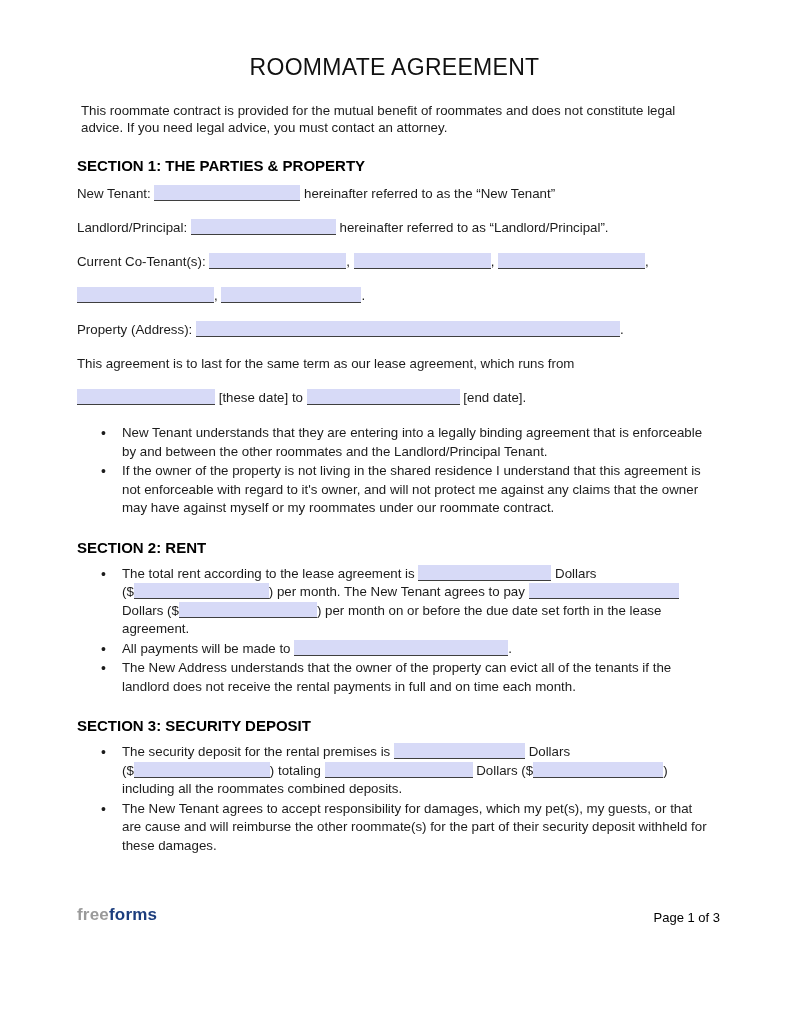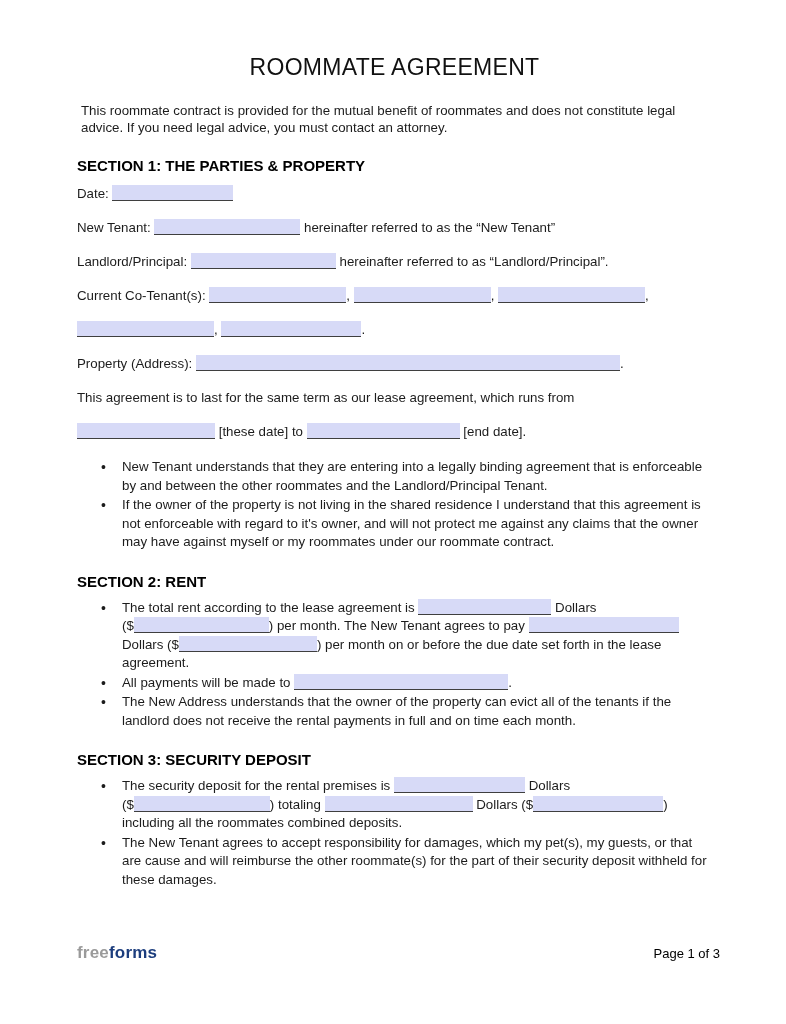--- a/index.html
+++ b/index.html
@@ -62,24 +62,24 @@
     content: "\2022";
     position: absolute;
     left: -21px;
     top: 0;
     font-size: 14px;
   }
   .footer {
     position: absolute;
     left: 77px;
     right: 66px;
-    top: 943px;
+    top: 905px;
     display: flex;
     justify-content: space-between;
-    align-items: center;
+    align-items: flex-end;
   }
   .logo {
     font-size: 17px;
     font-weight: bold;
     letter-spacing: 0.2px;
   }
   .logo .logo-free { color: #9a9a9a; }
   .logo .logo-forms { color: #1c3d7d; }
   .page-number {
     font-size: 13px;
@@ -87,21 +87,20 @@
   }
 </style>
 </head>
 <body>
 
 <div class="page">
   <h1 class="doc-title">ROOMMATE AGREEMENT</h1>
   <p class="intro">This roommate contract is provided for the mutual benefit of roommates and does not constitute legal advice. If you need legal advice, you must contact an attorney.</p>
   <div id="doc-blocks">
       <h2 class="sec">SECTION 1: THE PARTIES &amp; PROPERTY</h2>
-      <p class="fieldline"><span>Date: </span><span class="blank" style="width: 121px;"></span></p>
       <p class="fieldline"><span>New Tenant: </span><span class="blank" style="width: 146px;"></span><span> hereinafter referred to as the “New Tenant”</span></p>
       <p class="fieldline"><span>Landlord/Principal: </span><span class="blank" style="width: 145px;"></span><span> hereinafter referred to as “Landlord/Principal”.</span></p>
       <p class="fieldline"><span>Current Co-Tenant(s): </span><span class="blank" style="width: 137px;"></span><span>, </span><span class="blank" style="width: 137px;"></span><span>, </span><span class="blank" style="width: 147px;"></span><span>,</span><br><span class="blank" style="width: 137px;"></span><span>, </span><span class="blank" style="width: 140px;"></span><span>.</span></p>
       <p class="fieldline"><span>Property (Address): </span><span class="blank" style="width: 424px;"></span><span>.</span></p>
       <p class="fieldline"><span>This agreement is to last for the same term as our lease agreement, which runs from</span><br><span class="blank" style="width: 138px;"></span><span> [these date] to </span><span class="blank" style="width: 153px;"></span><span> [end date].</span></p>
       <ul class="bullets">
         <li><span>New Tenant understands that they are entering into a legally binding agreement that is enforceable by and between the other roommates and the Landlord/Principal Tenant.</span></li>
         <li><span>If the owner of the property is not living in the shared residence I understand that this agreement is not enforceable with regard to it's owner, and will not protect me against any claims that the owner may have against myself or my roommates under our roommate contract.</span></li>
       </ul>
       <h2 class="sec">SECTION 2: RENT</h2>

